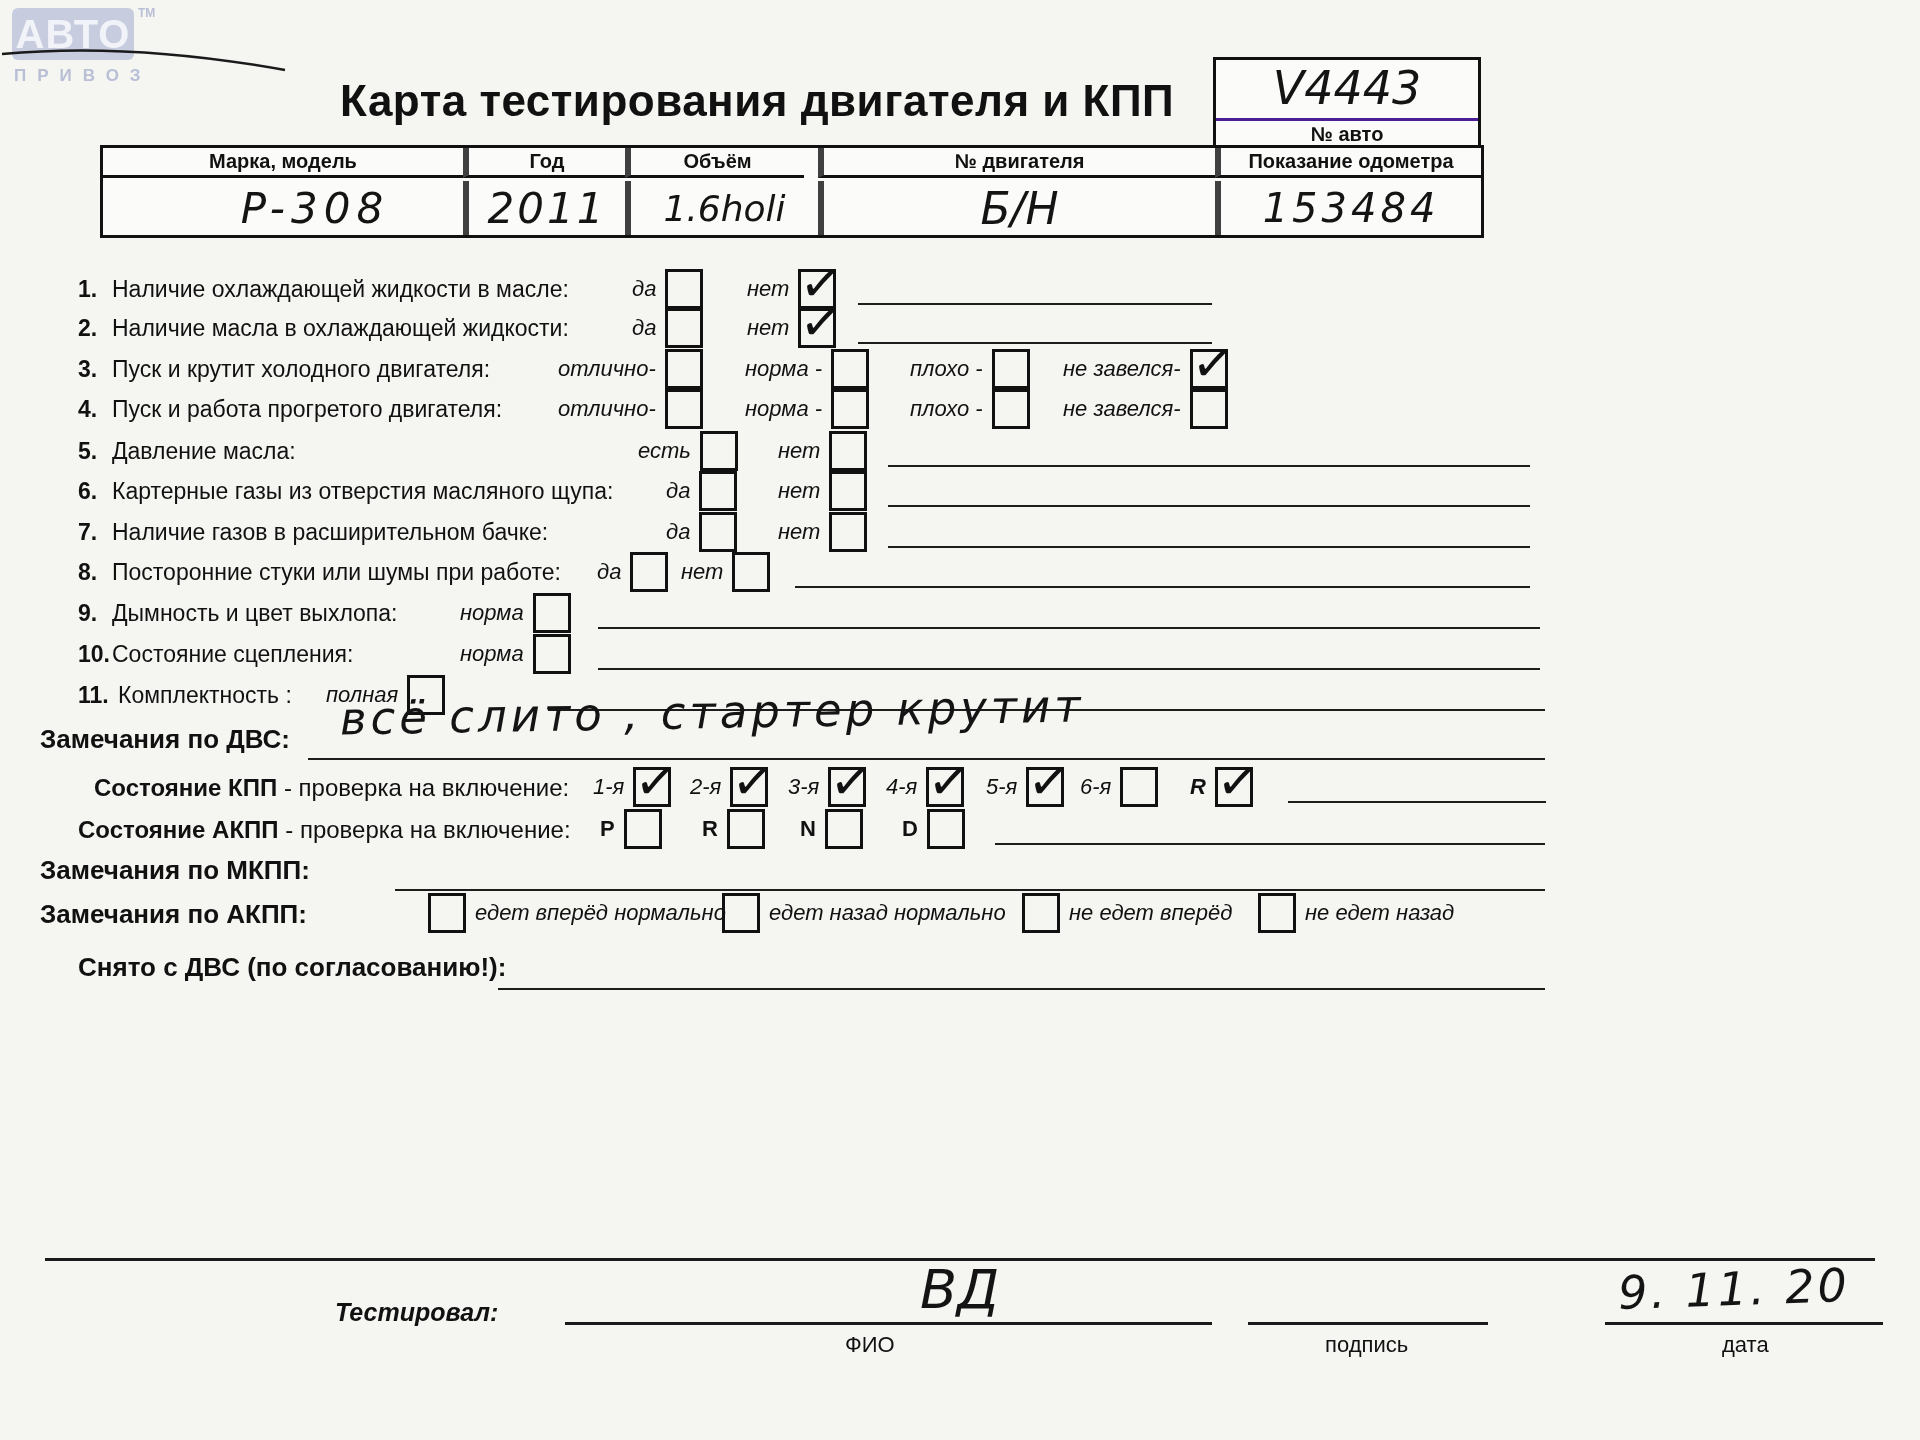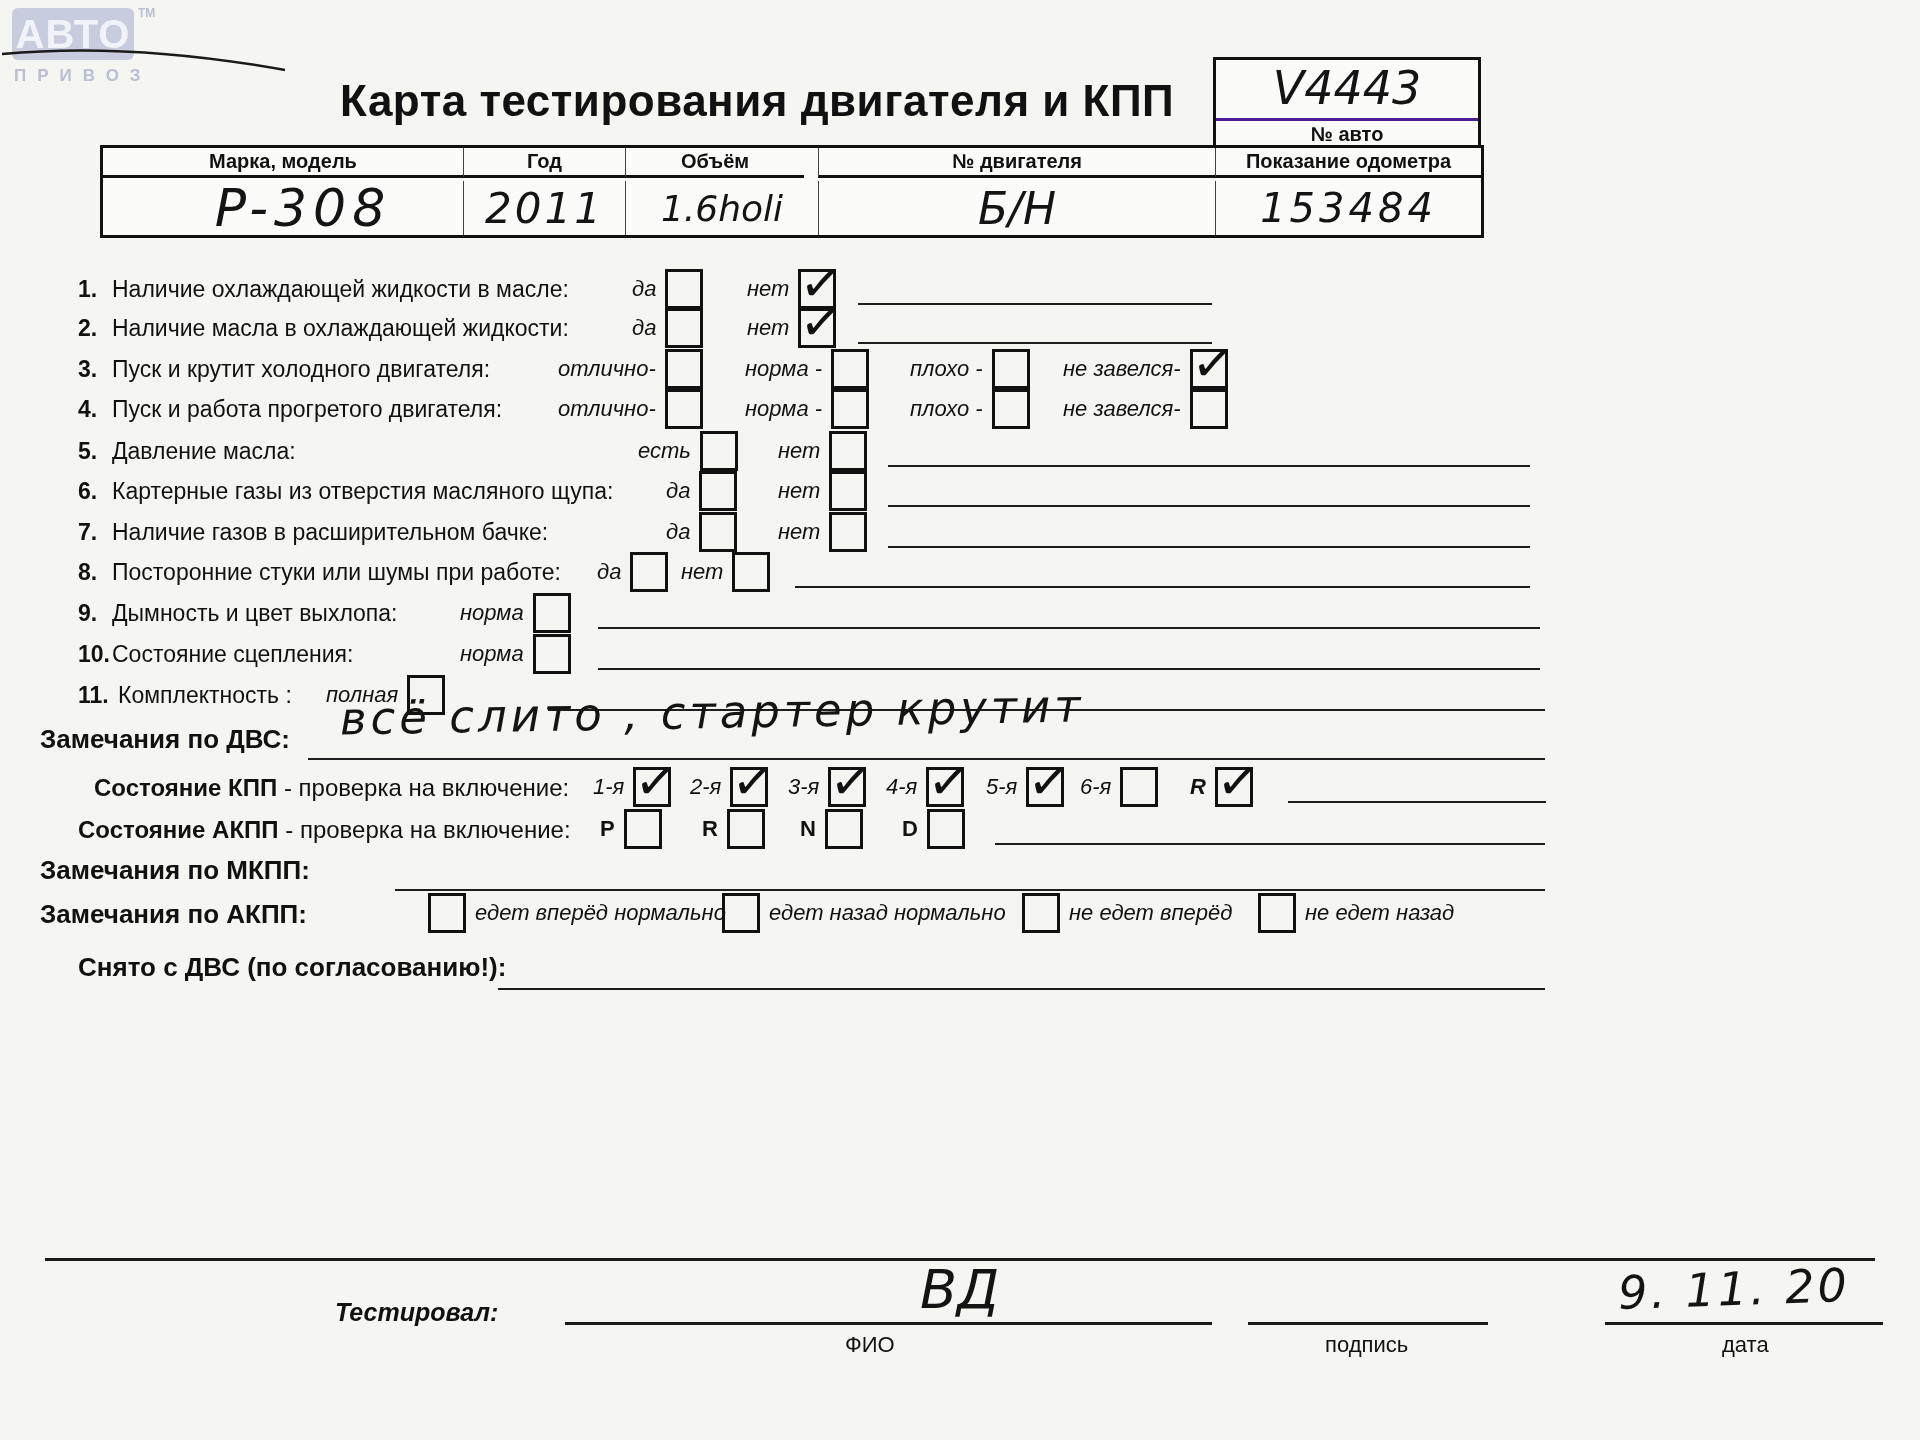--- a/index.html
+++ b/index.html
@@ -18,21 +18,21 @@
 
   
   .autobox{position:absolute;left:1213px;top:57px;width:262px;height:88px;border:3px solid #111;border-bottom:none;background:#fbfbf9;}
   .autobox .val{position:absolute;left:0;top:-2px;width:100%;height:60px;display:flex;align-items:center;justify-content:center;
     font-size:46px;border-bottom:3px solid #4c1d95;}
   .autobox .cap{position:absolute;left:0;top:60px;width:100%;height:28px;display:flex;align-items:center;justify-content:center;
     font-size:20px;font-weight:bold;}
 
   
   .vtable{position:absolute;left:100px;top:145px;width:1378px;height:87px;border:3px solid #111;background:#fbfbf9;}
-  .vtable .cell{position:absolute;box-sizing:border-box;border-left:1px solid #404040;}
+  .vtable .cell{position:absolute;box-sizing:border-box;border-left:6px solid #404040;}
   .vtable .cell.first{border-left:none;}
   .vtable .hrow{top:0;height:30px;border-bottom:3px solid #111;display:flex;align-items:center;justify-content:center;
     font-size:20px;font-weight:bold;}
   .vtable .vrow{top:33px;height:54px;display:flex;align-items:center;justify-content:center;}
 
   .hand{font-family:"DejaVu Sans",sans-serif;font-style:italic;color:#141414;}
 
   
   .row{position:absolute;left:0;width:1920px;height:40px;}
   .num{position:absolute;top:7px;font-weight:bold;font-size:23px;}
@@ -73,21 +73,21 @@
     <div class="cap">№ авто</div>
   </div>
 
   <div class="vtable">
     <div class="cell first hrow" style="left:0;width:360px">Марка, модель</div>
     <div class="cell hrow" style="left:360px;width:162px">Год</div>
     <div class="cell hrow" style="left:522px;width:179px">Объём</div>
     <div class="cell hrow" style="left:715px;width:397px">№ двигателя</div>
     <div class="cell hrow" style="left:1112px;width:266px">Показание одометра</div>
 
-    <div class="cell first vrow hand" style="left:0;width:400px;font-size:52px;letter-spacing:6px">P-308</div>
+    <div class="cell first vrow hand" style="left:12px;width:400px;font-size:42px;letter-spacing:6px">P-308</div>
     <div class="cell vrow hand" style="left:360px;width:162px;font-size:42px;letter-spacing:3px">2011</div>
     <div class="cell vrow hand" style="left:522px;width:193px;font-size:36px">1.6holi</div>
     <div class="cell vrow hand" style="left:715px;width:397px;font-size:44px">Б/Н</div>
     <div class="cell vrow hand" style="left:1112px;width:266px;font-size:40px;letter-spacing:4px">153484</div>
   </div>
 
   <div class="row" style="top:269px">
     <span class="num" style="left:78px">1.</span>
     <span class="lbl" style="left:112px">Наличие охлаждающей жидкости в масле:</span>
     <span class="opt" style="left:632px">

